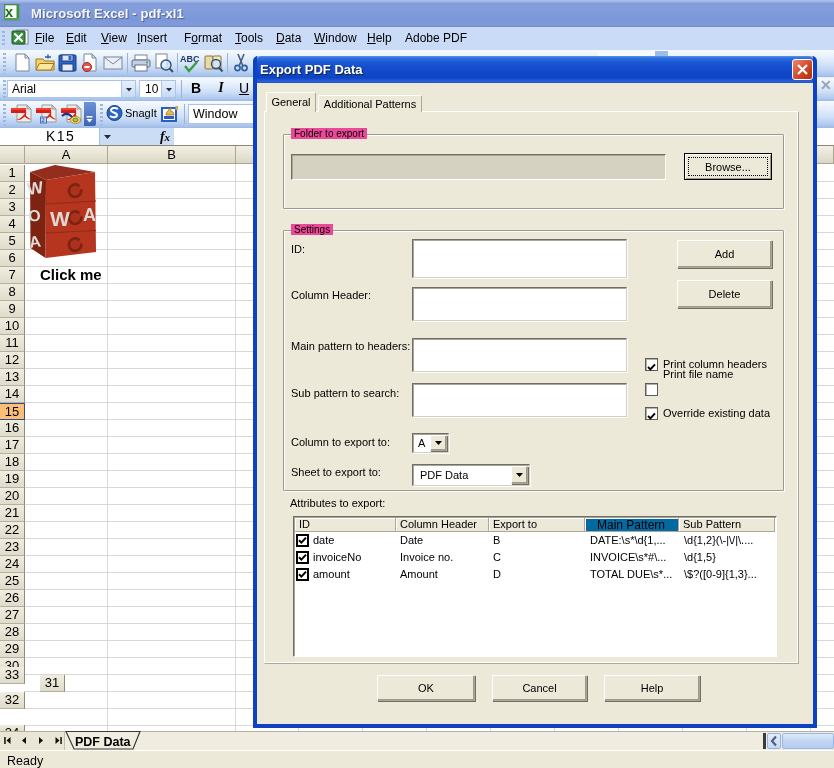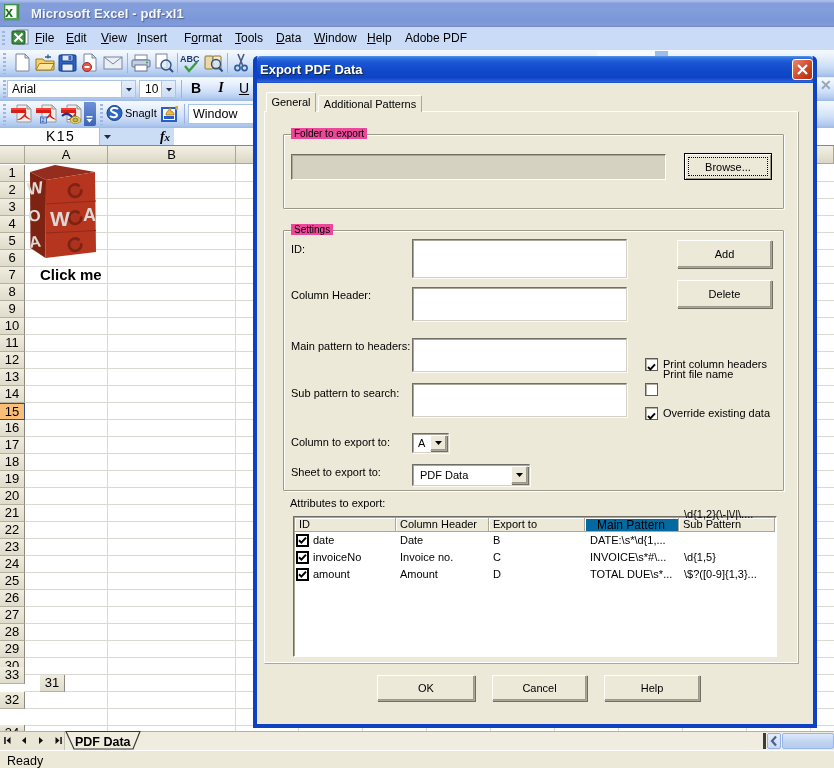--- a/index.html
+++ b/index.html
@@ -373,21 +373,21 @@
     <div class="abs" style="left:422px;top:462px;width:96px;height:14px;background:#ECE9D8;border-right:1px solid #ACA899;border-bottom:1px solid #ACA899;box-shadow:inset 1px 1px 0 #fff;font-size:11px;padding-left:4px;">Sub Pattern</div>
     <div class="abs" style="left:39px;top:478px;width:13px;height:13px;background:#fff;border:2px solid #000;">
       <svg width="9" height="9" style="position:absolute;left:0;top:0;">
         <path d="M1 4.2 L3.4 6.6 L8 1.6" fill="none" stroke="#000" stroke-width="2"></path>
       </svg>
     </div>
     <div class="abs dtext" style="left:56px;top:478px;">date</div>
     <div class="abs dtext" style="left:143px;top:478px;">Date</div>
     <div class="abs dtext" style="left:236px;top:478px;">B</div>
     <div class="abs dtext" style="left:333px;top:478px;">DATE:\s*\d{1,...</div>
-    <div class="abs dtext" style="left:427px;top:452px;">\d{1,2}(\-|\/|\....</div>
+    <div class="abs dtext" style="left:427px;top:478px;">\d{1,2}(\-|\/|\....</div>
     <div class="abs" style="left:39px;top:495px;width:13px;height:13px;background:#fff;border:2px solid #000;">
       <svg width="9" height="9" style="position:absolute;left:0;top:0;">
         <path d="M1 4.2 L3.4 6.6 L8 1.6" fill="none" stroke="#000" stroke-width="2"></path>
       </svg>
     </div>
     <div class="abs dtext" style="left:56px;top:495px;">invoiceNo</div>
     <div class="abs dtext" style="left:143px;top:495px;">Invoice no.</div>
     <div class="abs dtext" style="left:236px;top:495px;">C</div>
     <div class="abs dtext" style="left:333px;top:495px;">INVOICE\s*#\...</div>
     <div class="abs dtext" style="left:427px;top:495px;">\d{1,5}</div>

